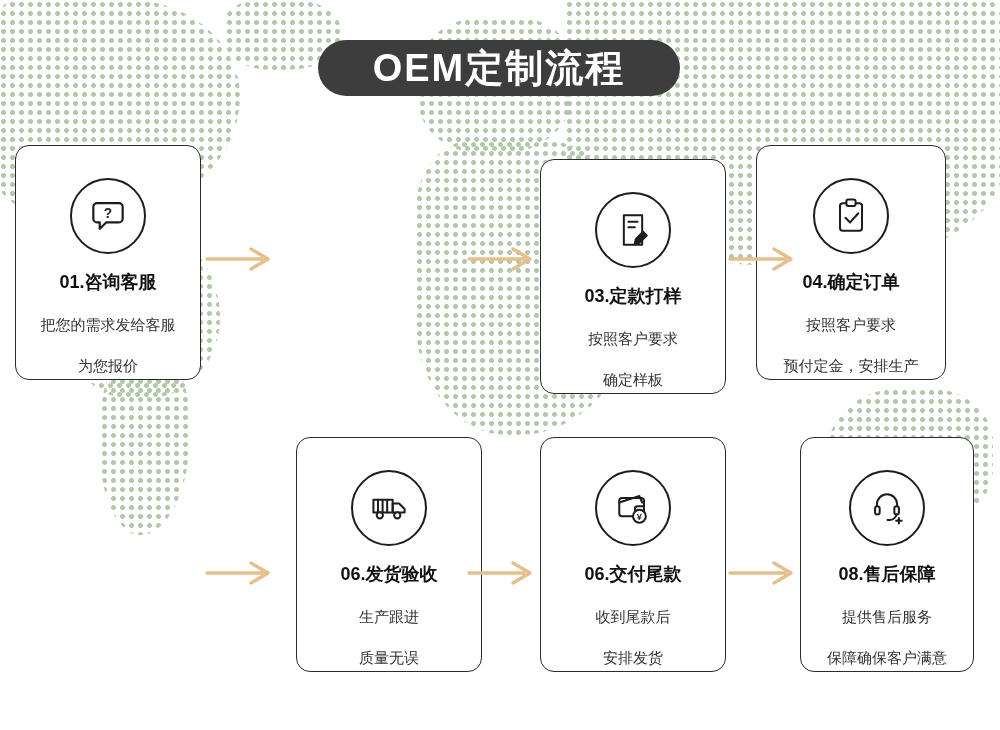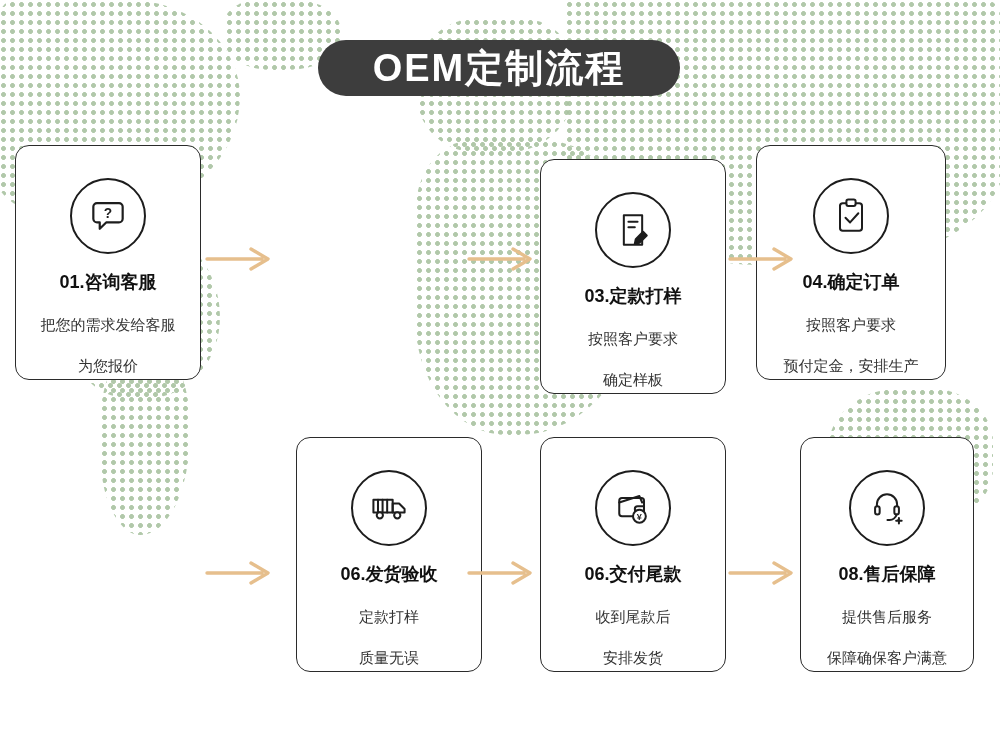--- a/index.html
+++ b/index.html
@@ -174,21 +174,21 @@
         <rect x="7" y="15" width="21" height="14"></rect>
         <line x1="12" y1="15" x2="12" y2="29"></line>
         <line x1="17" y1="15" x2="17" y2="29"></line>
         <line x1="22" y1="15" x2="22" y2="29"></line>
         <path d="M28 19h7l6 6v4H28z"></path>
         <circle cx="14" cy="32" r="3.4" fill="#ffffff"></circle>
         <circle cx="33" cy="32" r="3.4" fill="#ffffff"></circle>
       </svg>
     </div>
     <div class="step-title">06.发货验收</div>
-    <div class="step-line">定款打样</div>
+    <div class="step-line">生产跟进</div>
     <div class="step-line">质量无误</div>
   </div>
 
   <div class="card" id="card-6">
     <div class="icon-circle">
       <svg width="44" height="44" viewBox="0 0 48 48" fill="none" stroke="#1d1d1d" stroke-width="2.2" stroke-linejoin="round" stroke-linecap="round">
         <rect x="9" y="13" width="27" height="20" rx="3"></rect>
         <path d="M9 18l22-7 3 7"></path>
         <path d="M29 22h7v6h-7a3 3 0 0 1 0-6z"></path>
         <circle cx="31" cy="33" r="7" fill="#ffffff"></circle>

